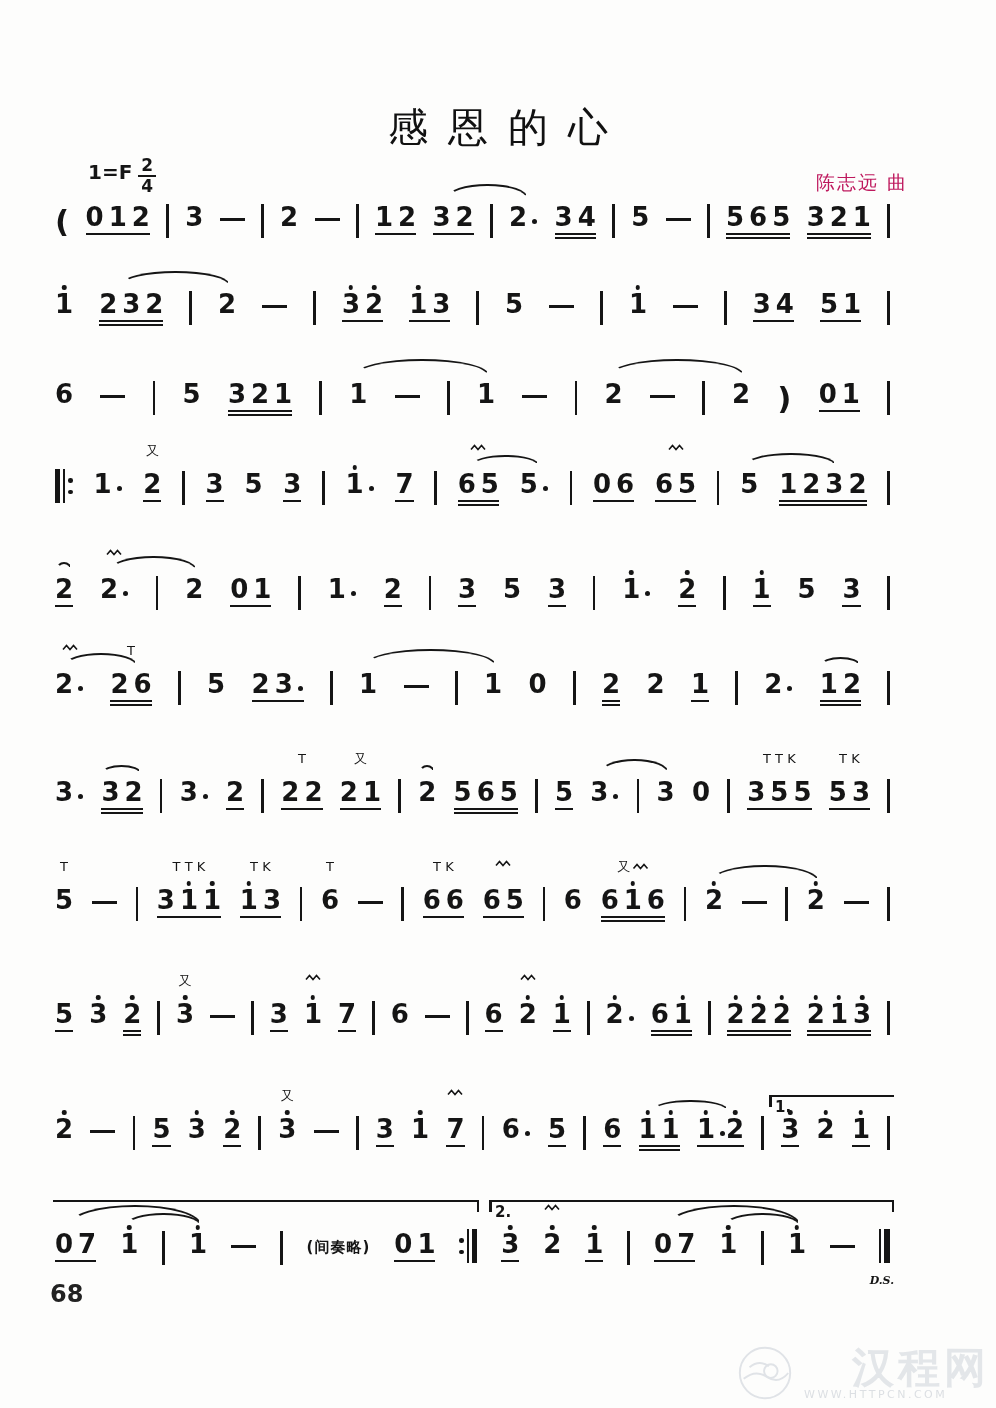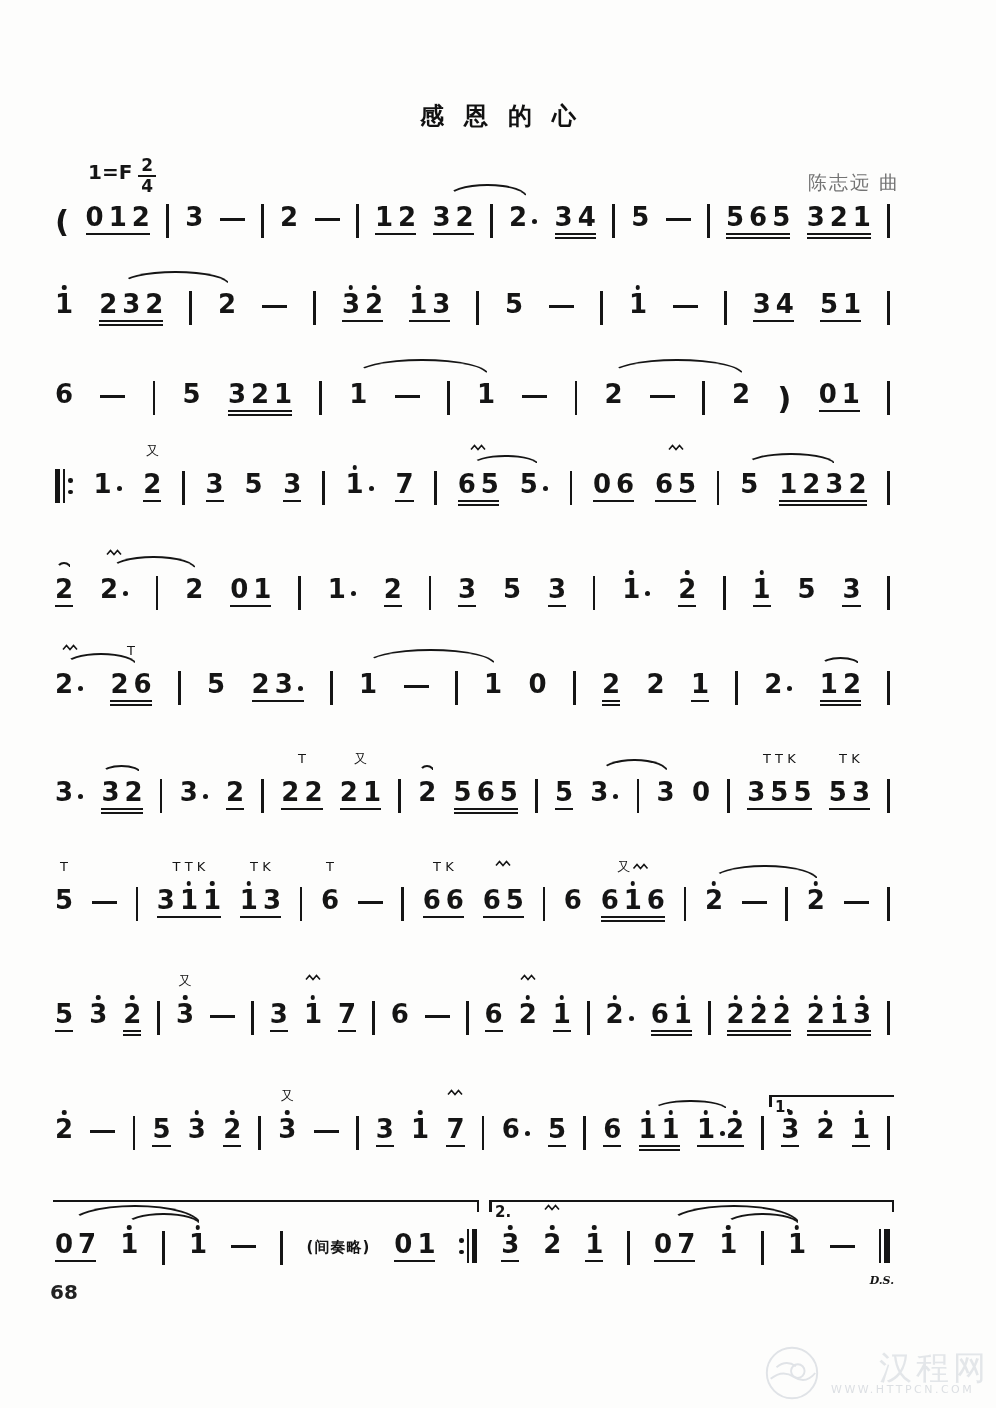--- a/index.html
+++ b/index.html
@@ -1,26 +1,26 @@
 <!DOCTYPE html>
 <html><head>
 <meta charset="utf-8">
 <style>
   html,body{margin:0;padding:0;}
   body{width:996px;height:1408px;position:relative;background:#fcfcfb;font-family:"DejaVu Sans","Liberation Sans",sans-serif;color:#151515;overflow:hidden;}
   .sheet{position:absolute;inset:0;background:#fdfdfc;}
 
   .title{position:absolute;top:100px;left:0;width:100%;text-align:center;
-    font-family:"DejaVu Serif","Liberation Serif",serif;font-weight:bold;font-size:24px;
+    font-family:"DejaVu Serif","Liberation Serif",serif;font-weight:normal;font-size:40px;
     letter-spacing:20px;text-indent:20px;color:#111;}
   .keyblock{position:absolute;top:160px;left:88px;font-size:20px;font-weight:bold;display:flex;align-items:flex-start;gap:6px;}
   .frac{display:inline-flex;flex-direction:column;align-items:center;line-height:1;margin-top:-4px;}
   .frac .num,.frac .den{font-size:17px;font-weight:bold;padding:1px 3px;}
   .frac .num{border-bottom:2px solid #151515;}
-  .composer{position:absolute;top:170px;right:96px;font-size:19px;letter-spacing:2px;color:#737373;}
+  .composer{position:absolute;top:170px;right:88px;font-size:19px;letter-spacing:2px;color:#be185d;}
 
   .score{position:absolute;left:55px;top:0;width:835px;}
   .line{position:absolute;left:0;width:835px;height:37px;display:flex;justify-content:space-between;align-items:flex-end;}
   .line-1{top:203px}.line-2{top:290px}.line-3{top:380px}.line-4{top:470px}
   .line-5{top:575px}.line-6{top:670px}.line-7{top:778px}.line-8{top:886px}
   .line-9{top:1000px}.line-10{top:1115px}.line-11{top:1230px}
 
   .tok{position:relative;display:flex;flex-direction:column;align-items:center;}
   .digits{display:flex;align-items:flex-end;line-height:28px;font-size:26px;font-weight:bold;white-space:nowrap;}
   .ch{position:relative;display:inline-block;line-height:28px;}
@@ -49,26 +49,26 @@
   .rpt{display:flex;align-items:center;gap:3px;margin-bottom:4px;height:34px;}
   .rpt .thick{width:5px;height:34px;background:#151515;}
   .rpt .thin{width:2.2px;height:34px;background:#151515;}
   .rpt .dots{display:flex;flex-direction:column;gap:7px;}
   .rpt .dots i{width:4.5px;height:4.5px;border-radius:50%;background:#151515;}
   .finbar{display:flex;align-items:center;gap:3px;margin-bottom:4px;height:34px;}
   .finbar .thin{width:2.4px;height:34px;background:#151515;}
   .finbar .thick{width:5.5px;height:34px;background:#151515;}
 
   .ds{position:absolute;right:-4px;top:44px;font-family:"DejaVu Serif","Liberation Serif",serif;font-style:italic;font-weight:bold;font-size:11px;}
-  .pagenum{position:absolute;left:50px;top:1280px;font-size:20px;font-weight:bold;color:#222;}
+  .pagenum{position:absolute;left:50px;top:1280px;font-size:24px;font-weight:bold;color:#222;}
 
   .watermark{position:absolute;right:6px;bottom:4px;display:flex;align-items:center;gap:8px;color:#e2e5e8;}
   .wm-logo{width:62px;height:62px;}
   .wm-text{display:flex;flex-direction:column;align-items:flex-start;line-height:1;}
-  .wm-name{font-size:33px;font-weight:normal;letter-spacing:4px;color:#e3e6e9;margin-left:48px;}
+  .wm-name{font-size:42px;font-weight:bold;letter-spacing:4px;color:#e3e6e9;margin-left:48px;}
   .wm-url{font-size:11px;letter-spacing:2.5px;color:#dcdfe3;margin-top:0;}
 </style>
 </head>
 <body>
 
 <div class="sheet">
   <div class="title">感恩的心</div>
 
   <div class="keyblock">
     <span>1=F</span>

